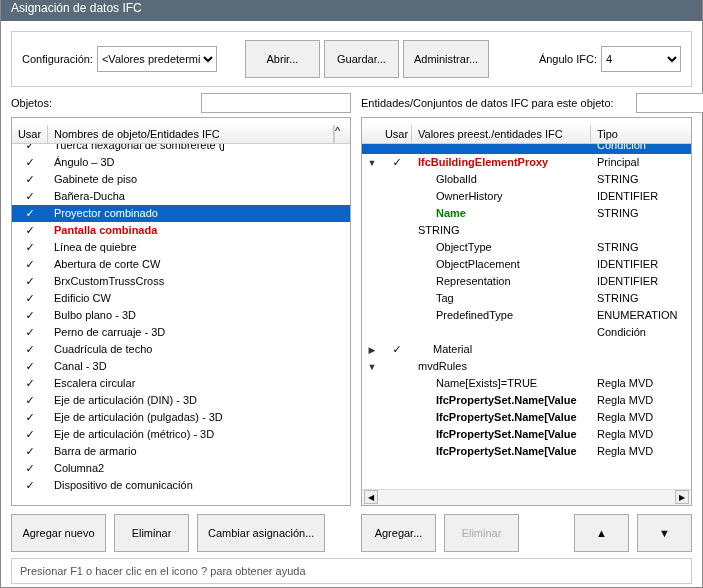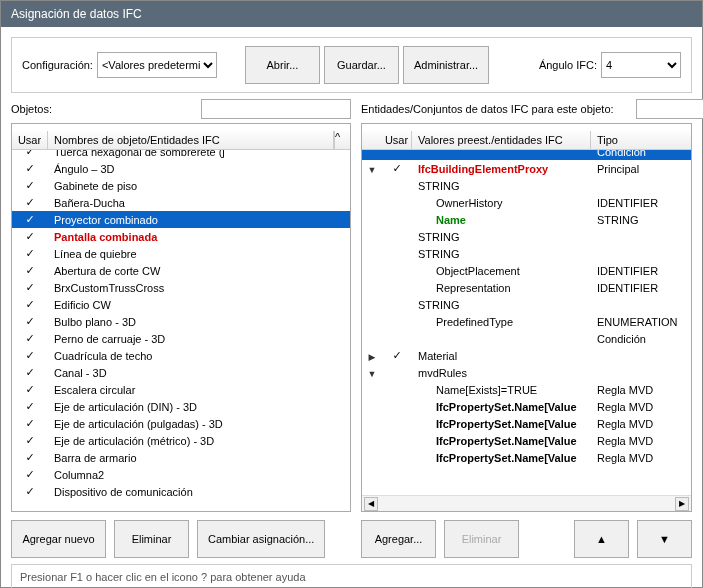--- a/index.html
+++ b/index.html
@@ -1,17 +1,17 @@
 <!DOCTYPE html>
 <html><head>
 <meta charset="utf-8">
 <style>
   * { box-sizing: border-box; font-family: "Segoe UI", Tahoma, sans-serif; font-size: 11px; }
   body { margin: 0; background: #fff; }
-  .window { width: 703px; height: 588px; border: 1px solid #888; background: #fff; display: flex; flex-direction: column; }
+  .window { width: 703px; height: 588px; border: 1px solid #888; background: #fff; display: flex; flex-direction: column; justify-content: center; }
   .titlebar { background: #5a6a78; color: #fff; padding: 6px 10px; font-size: 12px; }
   .content { padding: 10px; flex: 1; display: flex; flex-direction: column; gap: 6px; }
   .config-row { border: 1px solid #ccc; padding: 8px 10px; display: flex; align-items: center; gap: 4px; }
   .label { color: #000; }
   select.dropdown { height: 26px; border: 1px solid #aaa; background: #fff; font-size: 11px; }
   button.btn { height: 38px; border: 1px solid #aaa; background: #f0f0f0; cursor: pointer; padding: 0 10px; min-width: 75px; }
   button.btn:disabled { color: #aaa; }
   .spacer { flex: 1; }
   .main-row { display: flex; gap: 10px; flex: 1; min-height: 0; }
   .panel { display: flex; flex-direction: column; gap: 4px; flex: 1; min-width: 0; }
@@ -196,20 +196,21 @@
                 </div>
                 <div class="row">
                   <div class="col-arrow"><span class="arrow">▼</span></div>
                   <div class="col-use"><span class="cm">✓</span></div>
                   <div class="col-name red" style="padding-left: 6px;">IfcBuildingElementProxy</div>
                   <div class="col-type">Principal</div>
                 </div>
                 <div class="row">
                   <div class="col-arrow"><span class="arrow"></span></div>
                   <div class="col-use"></div>
+                  <div class="col-name" style="padding-left: 24px;">GlobalId</div>
                   <div class="col-type">STRING</div>
                 </div>
                 <div class="row">
                   <div class="col-arrow"><span class="arrow"></span></div>
                   <div class="col-use"></div>
                   <div class="col-name" style="padding-left: 24px;">OwnerHistory</div>
                   <div class="col-type">IDENTIFIER</div>
                 </div>
                 <div class="row">
                   <div class="col-arrow"><span class="arrow"></span></div>
@@ -218,55 +219,57 @@
                   <div class="col-type">STRING</div>
                 </div>
                 <div class="row">
                   <div class="col-arrow"><span class="arrow"></span></div>
                   <div class="col-use"></div>
                   <div class="col-type">STRING</div>
                 </div>
                 <div class="row">
                   <div class="col-arrow"><span class="arrow"></span></div>
                   <div class="col-use"></div>
+                  <div class="col-name" style="padding-left: 24px;">ObjectType</div>
                   <div class="col-type">STRING</div>
                 </div>
                 <div class="row">
                   <div class="col-arrow"><span class="arrow"></span></div>
                   <div class="col-use"></div>
                   <div class="col-name" style="padding-left: 24px;">ObjectPlacement</div>
                   <div class="col-type">IDENTIFIER</div>
                 </div>
                 <div class="row">
                   <div class="col-arrow"><span class="arrow"></span></div>
                   <div class="col-use"></div>
                   <div class="col-name" style="padding-left: 24px;">Representation</div>
                   <div class="col-type">IDENTIFIER</div>
                 </div>
                 <div class="row">
                   <div class="col-arrow"><span class="arrow"></span></div>
                   <div class="col-use"></div>
+                  <div class="col-name" style="padding-left: 24px;">Tag</div>
                   <div class="col-type">STRING</div>
                 </div>
                 <div class="row">
                   <div class="col-arrow"><span class="arrow"></span></div>
                   <div class="col-use"></div>
                   <div class="col-name" style="padding-left: 24px;">PredefinedType</div>
                   <div class="col-type">ENUMERATION</div>
                 </div>
                 <div class="row">
                   <div class="col-arrow"><span class="arrow"></span></div>
                   <div class="col-use"></div>
                   <div class="col-name" style="padding-left: 6px;"></div>
                   <div class="col-type">Condición</div>
                 </div>
                 <div class="row">
                   <div class="col-arrow"><span class="arrow">▶</span></div>
                   <div class="col-use"><span class="cm">✓</span></div>
-                  <div class="col-name" style="padding-left: 6px;">Material</div>
+                  <div class="col-name" style="padding-left: 6px; margin-left: 15px;">Material</div>
                   <div class="col-type"></div>
                 </div>
                 <div class="row">
                   <div class="col-arrow"><span class="arrow">▼</span></div>
                   <div class="col-use"></div>
                   <div class="col-name" style="padding-left: 6px;">mvdRules</div>
                   <div class="col-type"></div>
                 </div>
                 <div class="row">
                   <div class="col-arrow"><span class="arrow"></span></div>

